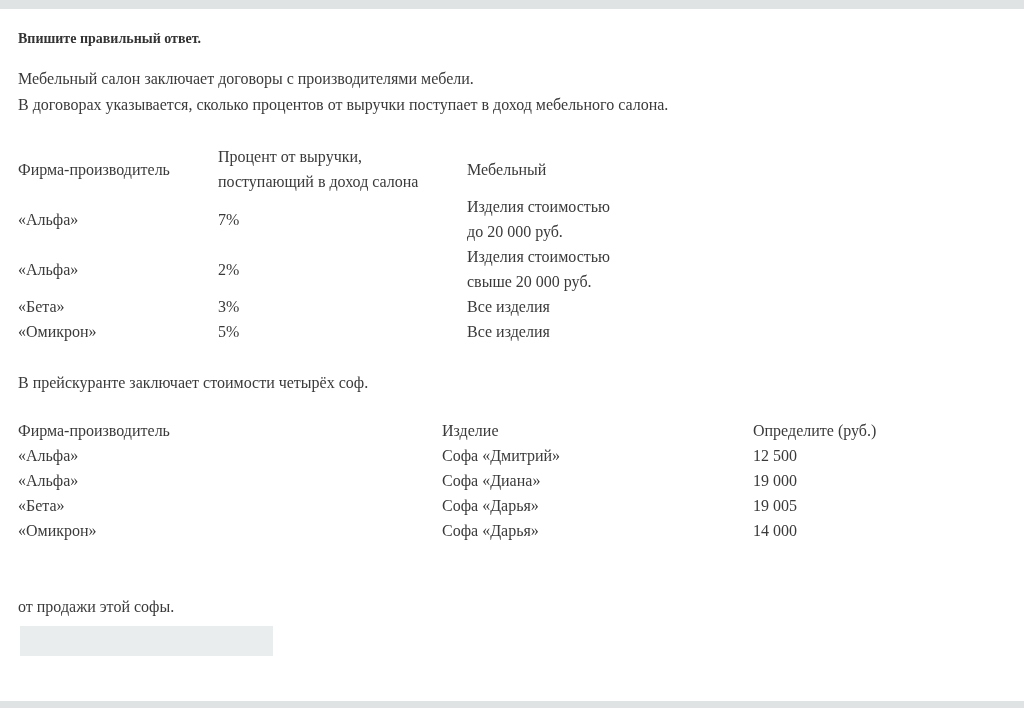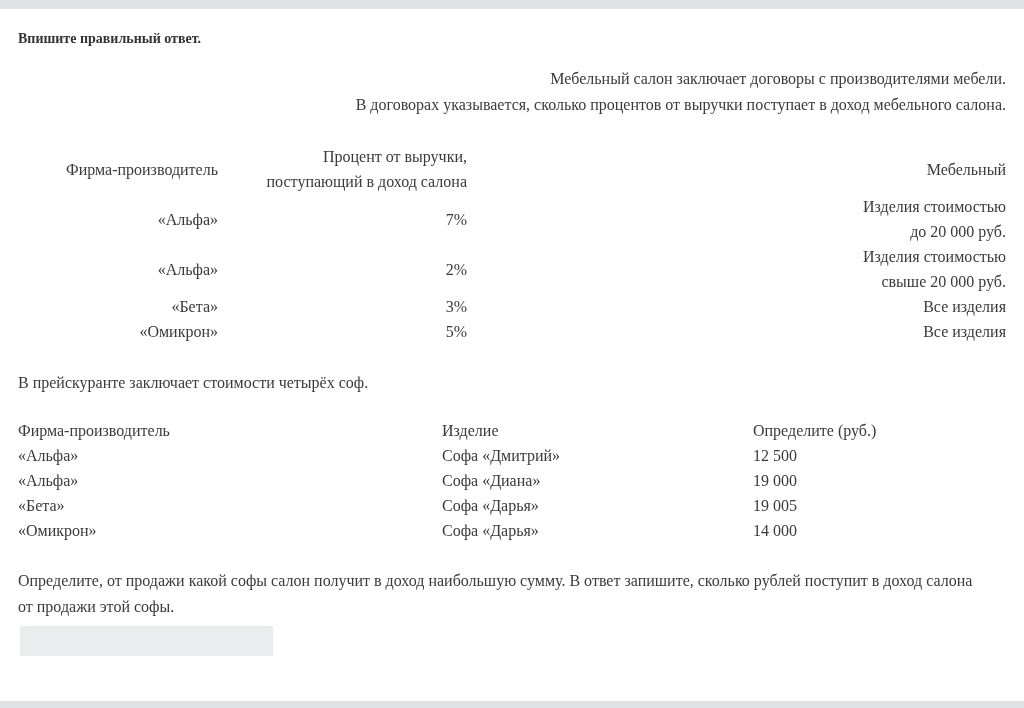--- a/index.html
+++ b/index.html
@@ -22,21 +22,21 @@
     position: absolute;
     bottom: 0;
     left: 0;
     height: 7px;
     width: 100%;
     background: #e0e3e3;
   }
   .content {
     padding: 0 18px;
   }
-  .pre { white-space: pre-line; text-align: right; }
+  .pre { white-space: pre-line; }
   .title {
     margin-top: 19px;
     font-weight: bold;
     font-size: 14px;
     line-height: 22px;
     color: #333333;
   }
   p.intro {
     margin: 16px 0 0 0;
     line-height: 26px;
@@ -157,21 +157,21 @@
         <td>19 005</td>
       </tr>
       <tr>
         <td>«Омикрон»</td>
         <td>Софа «Дарья»</td>
         <td>14 000</td>
       </tr>
     </tbody>
   </table>
 
-  <p class="task"><span>Определите, от продажи какой софы салон получит в доход наибольшую сумму. В ответ запишите, сколько рублей поступит в доход салона</span><br>
+  <p class="task"><br>
     <span>от продажи этой софы.</span>
   </p>
 
   <input class="answer" type="text" placeholder="" style="">
 
 </div>
 
 <div class="bottom-bar"></div>
 
 </body></html>

